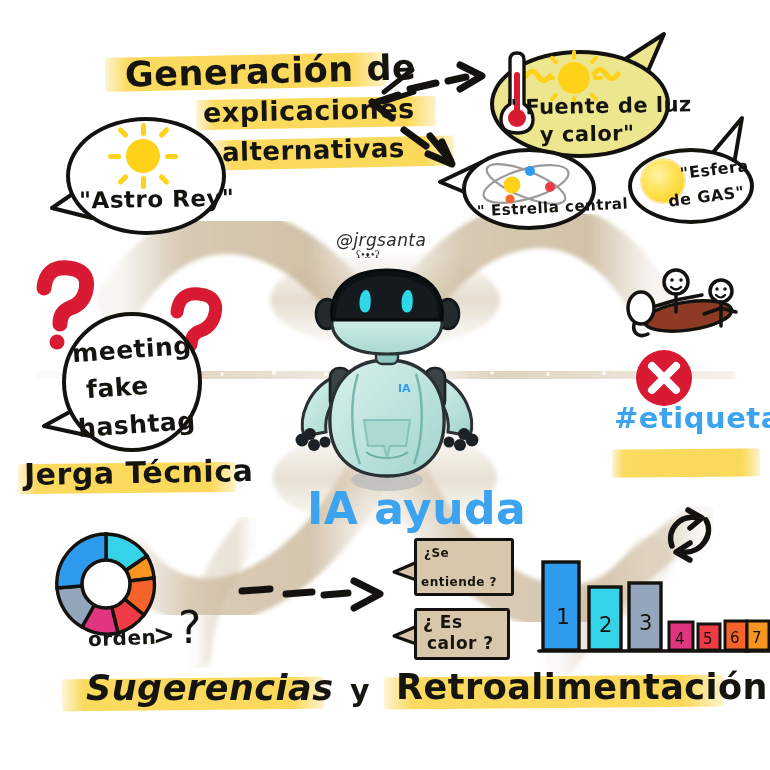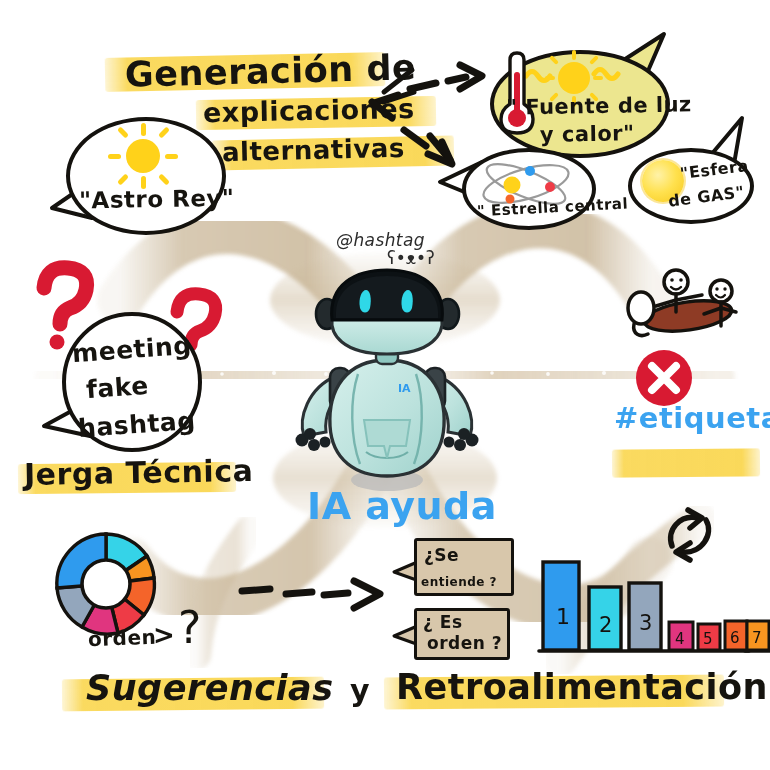--- a/index.html
+++ b/index.html
@@ -237,22 +237,22 @@
   </svg>
   <div class="bub-white cellipse" style="left:62px;top:312px;width:140px;height:140px;"></div>
   <div class="abs hand" style="left:72px;top:337px;font-size:25px;transform:rotate(-4deg);">meeting</div>
   <div class="abs hand" style="left:86px;top:375px;font-size:25px;transform:rotate(-4deg);">fake</div>
   <div class="abs hand" style="left:78px;top:412px;font-size:25px;transform:rotate(-4deg);">hashtag</div>
 
   <div class="hl" style="left:18px;top:463px;width:218px;height:30px;transform:rotate(-.6deg);"></div>
   <div class="abs hand" style="left:24px;top:458px;font-size:30px;transform:rotate(-1deg);">Jerga Técnica</div>
 
   <div class="abs hand-s" style="left:336px;top:230px;font-size:17px;font-weight:400;color:#2b2b2b;
-              font-style:italic;letter-spacing:.4px;">@hashtag</div>
-  <div class="abs hand-s" style="left:387px;top:248px;font-size:17px;font-weight:400;color:#2b2b2b;">ʕ•ᴥ•ʔ</div>
+              font-style:italic;letter-spacing:.4px;">@jrgsanta</div>
+  <div class="abs hand-s" style="left:356px;top:248px;font-size:11px;font-weight:400;color:#2b2b2b;font-family:Liberation Serif, serif;">ʕ•ᴥ•ʔ</div>
 
   <svg class="abs" style="left:280px;top:268px;" width="215" height="230" viewBox="0 0 215 230">
     <defs>
       <linearGradient id="bodyG" x1="0" y1="0" x2="1" y2="1">
         <stop offset="0%" stop-color="#D6F0EC"></stop>
         <stop offset="55%" stop-color="#BCE2DD"></stop>
         <stop offset="100%" stop-color="#9FD2CC"></stop>
       </linearGradient>
       <linearGradient id="headG" x1="0" y1="0" x2="0" y2="1">
         <stop offset="0%" stop-color="#CFEDE8"></stop>
@@ -297,21 +297,21 @@
 
     <path d="M 107 86 C 62 86, 50 66, 52 50 L 162 50 C 164 66, 152 86, 107 86 Z" fill="url(#headG)" stroke="#2A3134" stroke-width="3.2"></path>
 
     <path d="M 52 52 C 48 16, 76 2, 107 2 C 138 2, 166 16, 162 52 Z" fill="#0C1114" stroke="#070B0D" stroke-width="3"></path>
     <path d="M 56 50 C 54 20, 78 8, 107 8 C 136 8, 160 20, 158 50 Z" fill="#141A1E"></path>
 
     <path d="M 86 22 C 90 22, 92 30, 90 40 C 88 46, 82 46, 80 40 C 78 30, 82 22, 86 22 Z" fill="#2FD8E8"></path>
     <path d="M 128 22 C 132 22, 134 30, 132 40 C 130 46, 124 46, 122 40 C 120 30, 124 22, 128 22 Z" fill="#2FD8E8"></path>
   </svg>
 
-  <div class="abs hand" style="left:307px;top:487px;font-size:38px;color:#3BA3F0;font-weight:700;">IA ayuda</div>
+  <div class="abs hand" style="left:307px;top:487px;font-size:44px;color:#3BA3F0;font-weight:700;">IA ayuda</div>
 
   <svg class="abs" style="left:618px;top:268px;" width="132" height="76">
 
     <ellipse cx="70" cy="48" rx="44" ry="14" fill="#8E3B25" stroke="#14120E" stroke-width="3.5" transform="rotate(-8 70 48)"></ellipse>
 
     <ellipse cx="23" cy="40" rx="13" ry="16" fill="#fff" stroke="#14120E" stroke-width="3.5"></ellipse>
     <path d="M 16 56 C 14 66, 22 70, 30 66" class="stroke-k" stroke-width="3.5"></path>
 
     <circle cx="58" cy="14" r="12" fill="#fff" stroke="#14120E" stroke-width="3.5"></circle>
     <circle cx="54" cy="12" r="1.8" fill="#14120E"></circle>
@@ -359,29 +359,29 @@
     <path class="stroke-k" d="M 4 16 L 32 14" stroke-width="7"></path>
     <path class="stroke-k" d="M 48 19 L 74 17" stroke-width="7"></path>
     <path class="stroke-k" d="M 86 20 L 110 18" stroke-width="7"></path>
     <path class="stroke-k" d="M 116 6 L 142 19 L 116 33" stroke-width="7"></path>
   </svg>
 
   <svg class="abs" style="left:392px;top:558px;" width="34" height="30">
     <path d="M 30 2 L 2 14 L 30 24 Z" fill="#D8C7AB" stroke="#14120E" stroke-width="3" stroke-linejoin="round"></path>
   </svg>
   <div class="bub-rect" style="left:414px;top:538px;width:100px;height:58px;"></div>
-  <div class="abs hand" style="left:424px;top:547px;font-size:17px;">¿Se</div>
+  <div class="abs hand" style="left:424px;top:547px;font-size:12px;">¿Se</div>
   <div class="abs hand" style="left:421px;top:576px;font-size:12px;">entiende ?</div>
 
   <svg class="abs" style="left:392px;top:622px;" width="34" height="30">
     <path d="M 30 2 L 2 14 L 30 24 Z" fill="#D8C7AB" stroke="#14120E" stroke-width="3" stroke-linejoin="round"></path>
   </svg>
   <div class="bub-rect" style="left:414px;top:608px;width:96px;height:52px;"></div>
   <div class="abs hand" style="left:423px;top:614px;font-size:17px;">¿ Es</div>
-  <div class="abs hand" style="left:427px;top:635px;font-size:17px;">orden ?</div>
+  <div class="abs hand" style="left:427px;top:635px;font-size:17px;">calor ?</div>
 
   <svg class="abs" style="left:535px;top:552px;" width="215" height="110" viewBox="0 0 215 110">
     <g>
       <g>
         <rect x="8" y="10" width="36" height="88" fill="#2F9BEE" stroke="#14120E" stroke-width="3.4"></rect>
         <text x="21" y="72" font-family="DejaVu Sans, sans-serif" font-size="22" fill="#14120E">1</text>
       </g>
       <g>
         <rect x="54" y="35" width="32" height="63" fill="#35D3E8" stroke="#14120E" stroke-width="3.4"></rect>
         <text x="64" y="80" font-family="DejaVu Sans, sans-serif" font-size="21" fill="#14120E">2</text>

